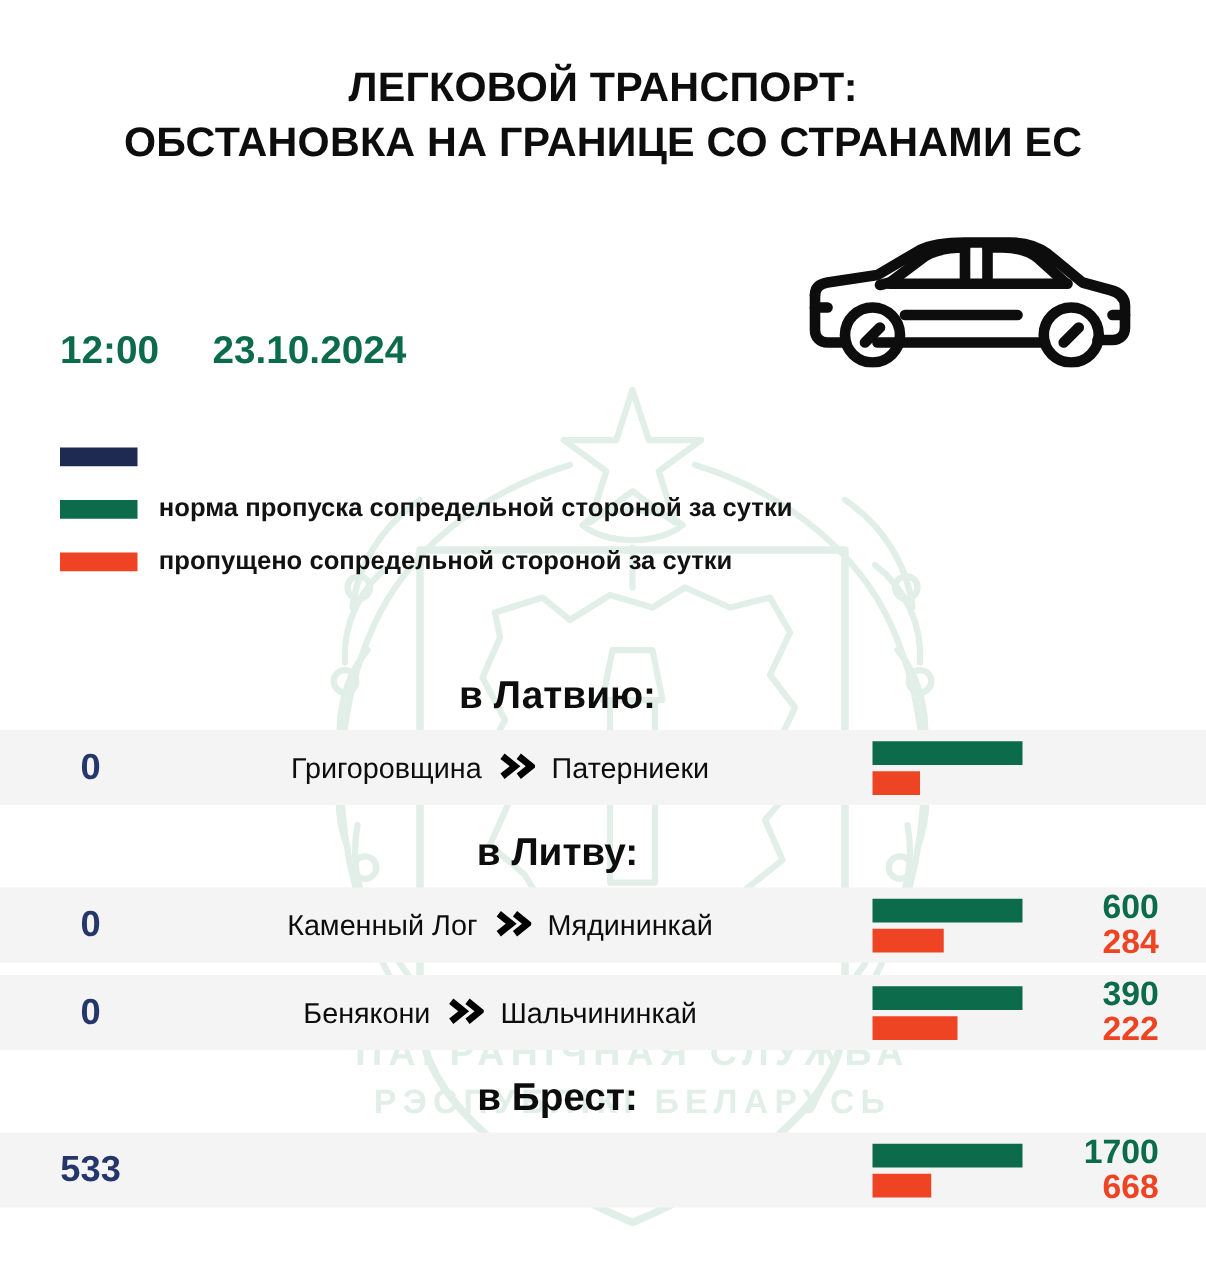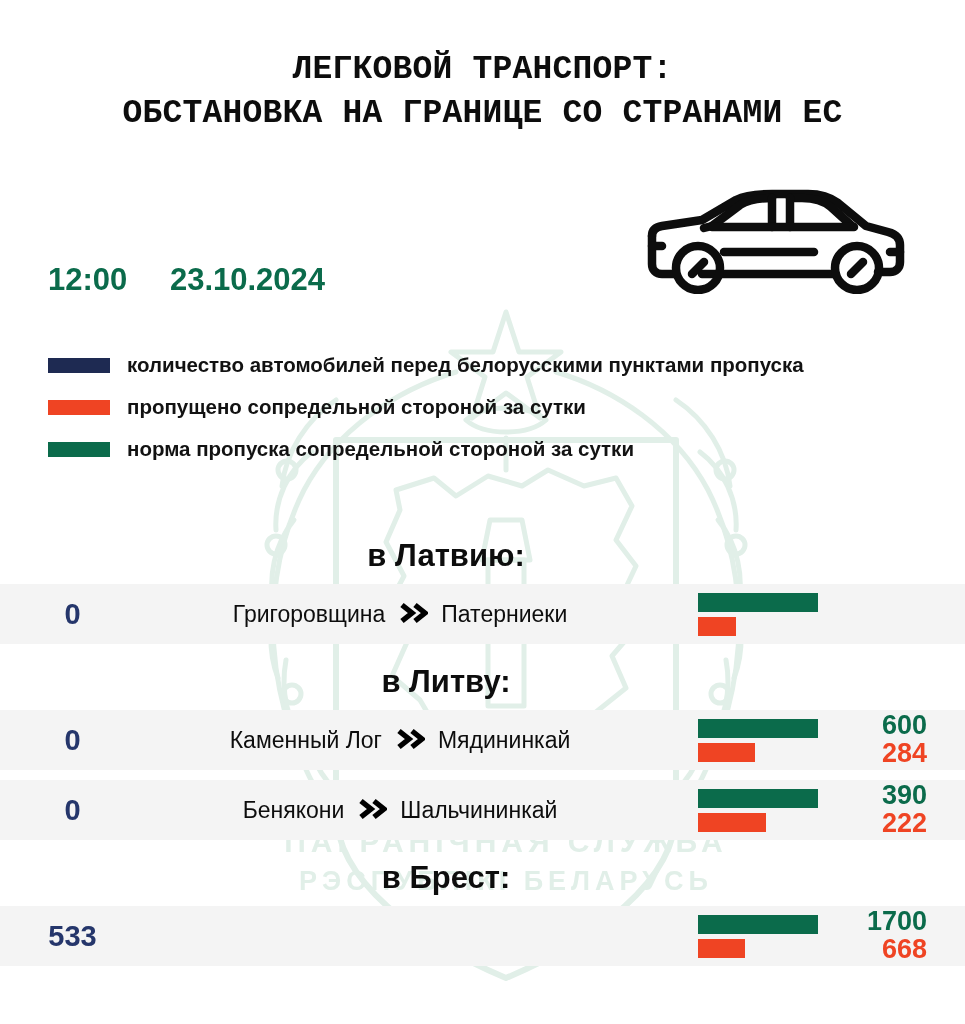--- a/index.html
+++ b/index.html
@@ -33,21 +33,21 @@
     left: 0; top: 48px;
     width: 965px;
     z-index: 3;
     text-align: center;
     color: #0d0d0d;
     font-weight: bold;
     font-size: 33px;
     line-height: 1.32;
     letter-spacing: 0.2px;
   }
-  .title .tline { display: block; white-space: nowrap; font-family: Liberation Mono, monospace; }
+  .title .tline { display: block; white-space: nowrap; }
 
   
   .car-icon {
     position: absolute;
     left: 640px; top: 186px;
     width: 270px; height: 108px;
     z-index: 3;
   }
   .car-icon svg { display: block; width: 100%; height: 100%; }
 
@@ -270,29 +270,28 @@
 </div>
 
 <div class="datetime">
   <span class="dt-time">12:00</span>
   <span class="dt-date">23.10.2024</span>
 </div>
 
 <div class="legend">
   <div class="legend-row">
     <span class="legend-swatch" style="background:#1e2a52"></span>
-    <span class="legend-label">количество автомобилей перед белорусскими пунктами пропуска</span>
+  </div>
+  <div class="legend-row">
+    <span class="legend-swatch" style="background:#0b6b4b"></span>
+    <span class="legend-label">норма пропуска сопредельной стороной за сутки</span>
   </div>
   <div class="legend-row">
     <span class="legend-swatch" style="background:#ef4423"></span>
     <span class="legend-label">пропущено сопредельной стороной за сутки</span>
-  </div>
-  <div class="legend-row">
-    <span class="legend-swatch" style="background:#0b6b4b"></span>
-    <span class="legend-label">норма пропуска сопредельной стороной за сутки</span>
   </div>
 </div>
 
 <div class="sections">
 
   <div class="section">
     <div class="section-header">в Латвию:</div>
     <div class="row">
       <div class="cell-count">0</div>
       <div class="cell-route">

